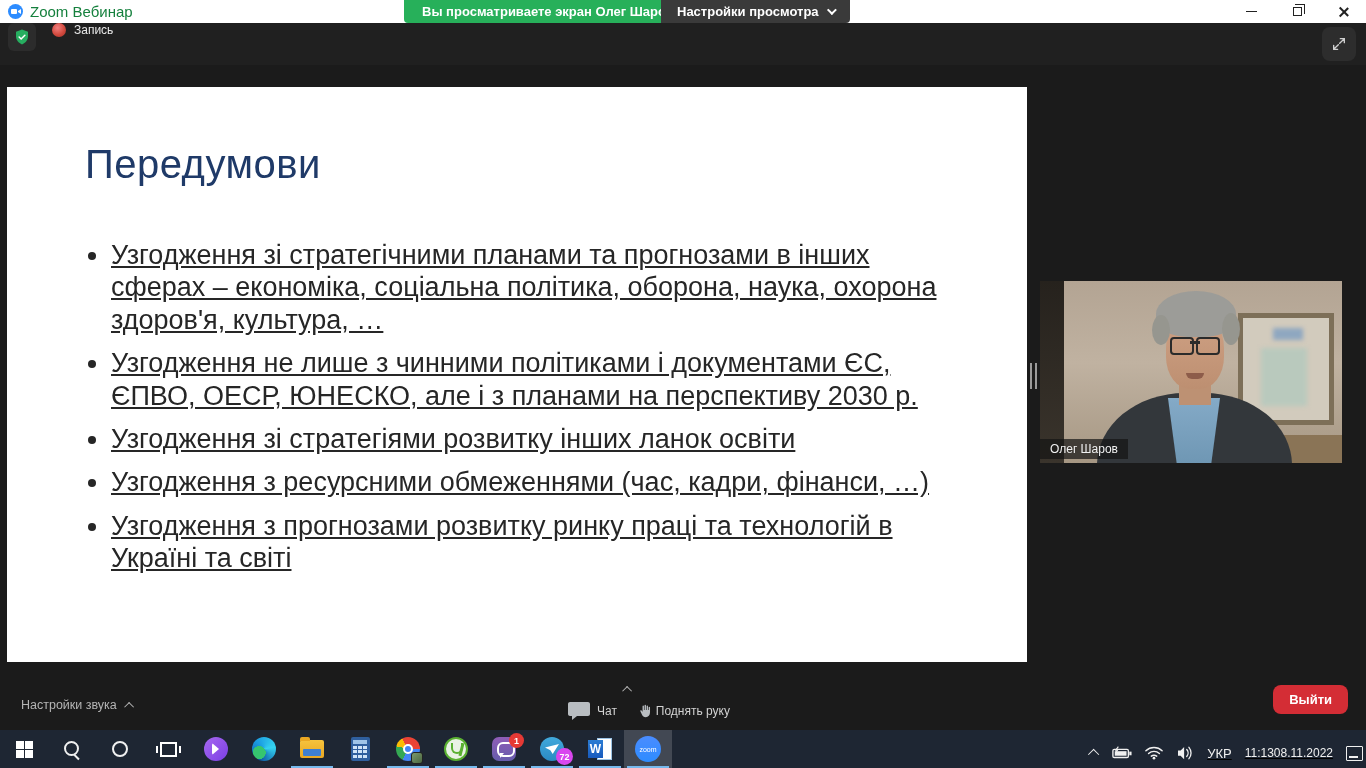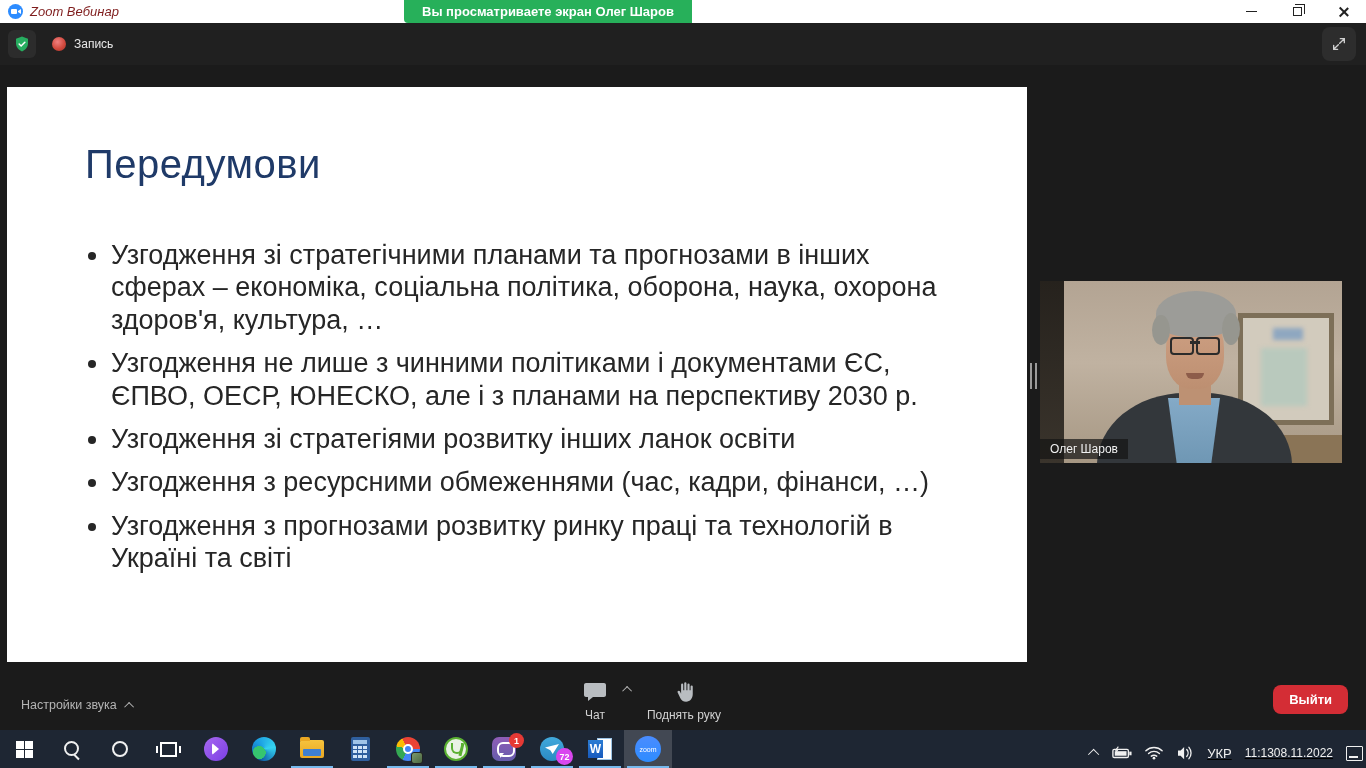--- a/index.html
+++ b/index.html
@@ -4,47 +4,47 @@
 <style>
   * { margin:0; padding:0; box-sizing:border-box; }
   html,body { width:1366px; height:768px; overflow:hidden; font-family:"Liberation Sans",sans-serif; }
   #app { position:relative; width:1366px; height:768px; background:#1b1b1b; }
 
   
   #titlebar { position:absolute; top:0; left:0; width:1366px; height:23px; background:#ffffff; display:flex; align-items:center; }
   .zoom-app-icon { width:15px; height:15px; border-radius:50%; background:#2d8cff; margin:0 7px 0 8px; position:relative; }
   .zoom-app-icon::after{ content:""; position:absolute; left:3px; top:5px; width:6px; height:5px; background:#fff; border-radius:1px; }
   .zoom-app-icon::before{ content:""; position:absolute; right:2px; top:5px; width:3px; height:5px; background:#fff; clip-path:polygon(0 40%,100% 0,100% 100%,0 60%); }
-  #window-title { font-size:13px; color:#7f1d1d;font-style:italic; }
+  #window-title { font-size:15px; color:#15803d; }
   #share-banner { position:absolute; left:404px; top:0; height:23px; background:#27b05a; color:#fff; font-size:13px; font-weight:bold; display:flex; align-items:center; padding:0 18px; border-radius:0 0 0 4px; }
   #view-settings { position:absolute; left:661px; top:0; height:23px; background:#3a3a3a; color:#fff; font-size:13px; font-weight:bold; display:flex; align-items:center; gap:8px; padding:0 16px; border-radius:0 0 4px 0; cursor:pointer; }
   .chev-down { width:7px; height:7px; border-right:2px solid #fff; border-bottom:2px solid #fff; transform:rotate(45deg) translateY(-2px); }
   #win-controls { position:absolute; right:0; top:0; height:23px; display:flex; }
   .win-btn { width:46px; height:23px; display:flex; align-items:center; justify-content:center; }
   .ico-min { width:11px; height:1.5px; background:#222; }
   .ico-restore { width:9px; height:9px; border:1.5px solid #222; position:relative; background:#fff; }
   .ico-restore::before{ content:""; position:absolute; left:1.5px; top:-4px; width:9px; height:9px; border:1.5px solid #222; border-left:none; border-bottom:none; }
   .ico-close { position:relative; width:12px; height:12px; }
   .ico-close::before,.ico-close::after{ content:""; position:absolute; left:5.5px; top:0; width:1.5px; height:12px; background:#222; }
   .ico-close::before{ transform:rotate(45deg);} .ico-close::after{ transform:rotate(-45deg);}
 
   
-  #toolbar { position:absolute; top:23px; left:0; width:1366px; height:42px; background:#202020; display:flex; align-items:center; }
+  #toolbar { position:absolute; top:23px; left:0; width:1366px; height:42px; background:#202020; display:flex; align-items:flex-start; }
   #shield-badge { width:28px; height:28px; margin-left:8px; background:#2c2c2c; border-radius:6px; display:flex; align-items:center; justify-content:center; }
   #record-ind { display:flex; align-items:center; gap:8px; margin-left:16px; }
   .rec-dot { width:14px; height:14px; border-radius:50%; background:radial-gradient(circle at 40% 35%, #f08080 0%, #d24a3e 55%, #a33128 100%); }
   #record-label { color:#e8e8e8; font-size:12px; }
   #fullscreen-btn { position:absolute; right:10px; top:4px; width:34px; height:34px; background:#2d2d2d; border-radius:8px; display:flex; align-items:center; justify-content:center; }
 
   
   #stage { position:absolute; top:65px; left:0; width:1366px; height:665px; background:#1b1b1b;padding-left:25px; }
   #slide { position:absolute; left:7px; top:22px; width:1020px; height:575px; background:#ffffff; padding:55px 60px 0 78px; }
   #slide-title { font-size:40px; font-weight:400; color:#1f3a68; letter-spacing:0.5px; }
   #slide-bullets { margin-top:52px; width:872px; list-style:disc outside; padding-left:26px; }
-  #slide-bullets li { font-size:27px; line-height:1.2; color:#262626; margin-bottom:11px; }
+  #slide-bullets li { font-size:27px; line-height:1.2; color:#262626; margin-bottom:11px;text-decoration:underline; }
 
   
   #video { position:absolute; left:1040px; top:216px; width:302px; height:182px; background:linear-gradient(180deg,#b3a493 0%,#c0b2a1 45%,#a69783 100%); overflow:hidden; }
   .vid-left-dark { position:absolute; left:0; top:0; width:24px; height:100%; background:linear-gradient(180deg,#26221d,#3a342c); }
   .vid-frame { position:absolute; left:198px; top:32px; width:96px; height:112px; background:#d2cbbd; border:5px solid #7d6f58; }
   .vid-frame .map1 { position:absolute; left:18px; top:30px; width:46px; height:58px; background:#b9c9bd; filter:blur(2px); }
   .vid-frame .map2 { position:absolute; left:30px; top:10px; width:30px; height:12px; background:#8fa7c0; filter:blur(2px); }
   .vid-couch { position:absolute; right:0; bottom:0; width:80px; height:28px; background:#8a7456; border-radius:12px 0 0 0; }
   .vid-jacket { position:absolute; left:57px; top:112px; width:195px; height:80px; background:#33373b; border-radius:45% 45% 0 0 / 90% 90% 0 0; }
   .vid-shirt { position:absolute; left:123px; top:117px; width:62px; height:65px; background:linear-gradient(180deg,#84aac7,#6f97b4); clip-path:polygon(8% 0,92% 0,78% 100%,22% 100%); }
@@ -58,21 +58,21 @@
   .vid-glasses::before{ left:0; } .vid-glasses::after{ right:0; }
   .vid-glasses .bridge { position:absolute; left:20px; top:4px; width:10px; height:2.5px; background:#2b2b2b; }
   .vid-mouth { position:absolute; left:146px; top:92px; width:18px; height:6px; background:#8d5c4a; border-radius:0 0 8px 8px; }
   #name-tag { position:absolute; left:0; bottom:4px; background:rgba(20,20,20,0.7); color:#f0f0f0; font-size:12px; padding:3px 10px; }
   #drag-handle { position:absolute; left:1030px; top:298px; width:8px; height:26px; display:flex; gap:3px; }
   #drag-handle i { width:2px; height:26px; background:#9a9a9a; }
 
   
   #audio-settings { position:absolute; left:21px; bottom:18px; display:flex; align-items:center; gap:10px; color:#b4b4b4; font-size:12.5px; cursor:pointer; }
   .chev-up { width:7px; height:7px; border-right:1.8px solid #b4b4b4; border-bottom:1.8px solid #b4b4b4; transform:rotate(-135deg) translateY(-2px); }
-  .ctrl-group { position:absolute; bottom:8px; display:flex; flex-direction:column; align-items:center; gap:5px; cursor:pointer; }
+  .ctrl-group { position:absolute; bottom:8px; display:flex; flex-direction:row; align-items:center; gap:5px; cursor:pointer; }
   .ctrl-group .lbl { color:#d2d2d2; font-size:12px; white-space:nowrap; }
   #chat-group { left:566px; width:58px; }
   #chat-chevron { position:absolute; left:620px; bottom:34px; width:16px; height:14px; display:flex; align-items:center; justify-content:center; cursor:pointer; }
   #raisehand-group { left:638px; width:92px; }
   #qa-group { left:734px; width:108px; }
   #leave-btn { position:absolute; right:18px; bottom:16px; background:#d42d35; color:#fff; font-size:13px; font-weight:bold; border:none; border-radius:8px; padding:7px 16px; cursor:pointer; }
 
   
   #taskbar { position:absolute; top:730px; left:0; width:1366px; height:38px; background:#1e2633; display:flex; align-items:stretch; }
   .tb-cell { position:relative; width:48px; display:flex; align-items:center; justify-content:center; cursor:pointer; }
@@ -140,20 +140,24 @@
 <body>
 
 <div id="app">
 
   <div id="titlebar">
     <div class="zoom-app-icon"></div>
     <span id="window-title">Zoom Вебинар</span>
     <div id="share-banner">
       <span>Вы просматриваете экран Олег Шаров</span>
     </div>
+    <div id="view-settings">
+      <span>Настройки просмотра</span>
+      <i class="chev-down"></i>
+    </div>
     <div id="win-controls">
       <div class="win-btn">
           <i class="ico-min"></i>
         </div>
       <div class="win-btn">
           <i class="ico-restore"></i>
         </div>
       <div class="win-btn">
           <i class="ico-close"></i>
         </div>

